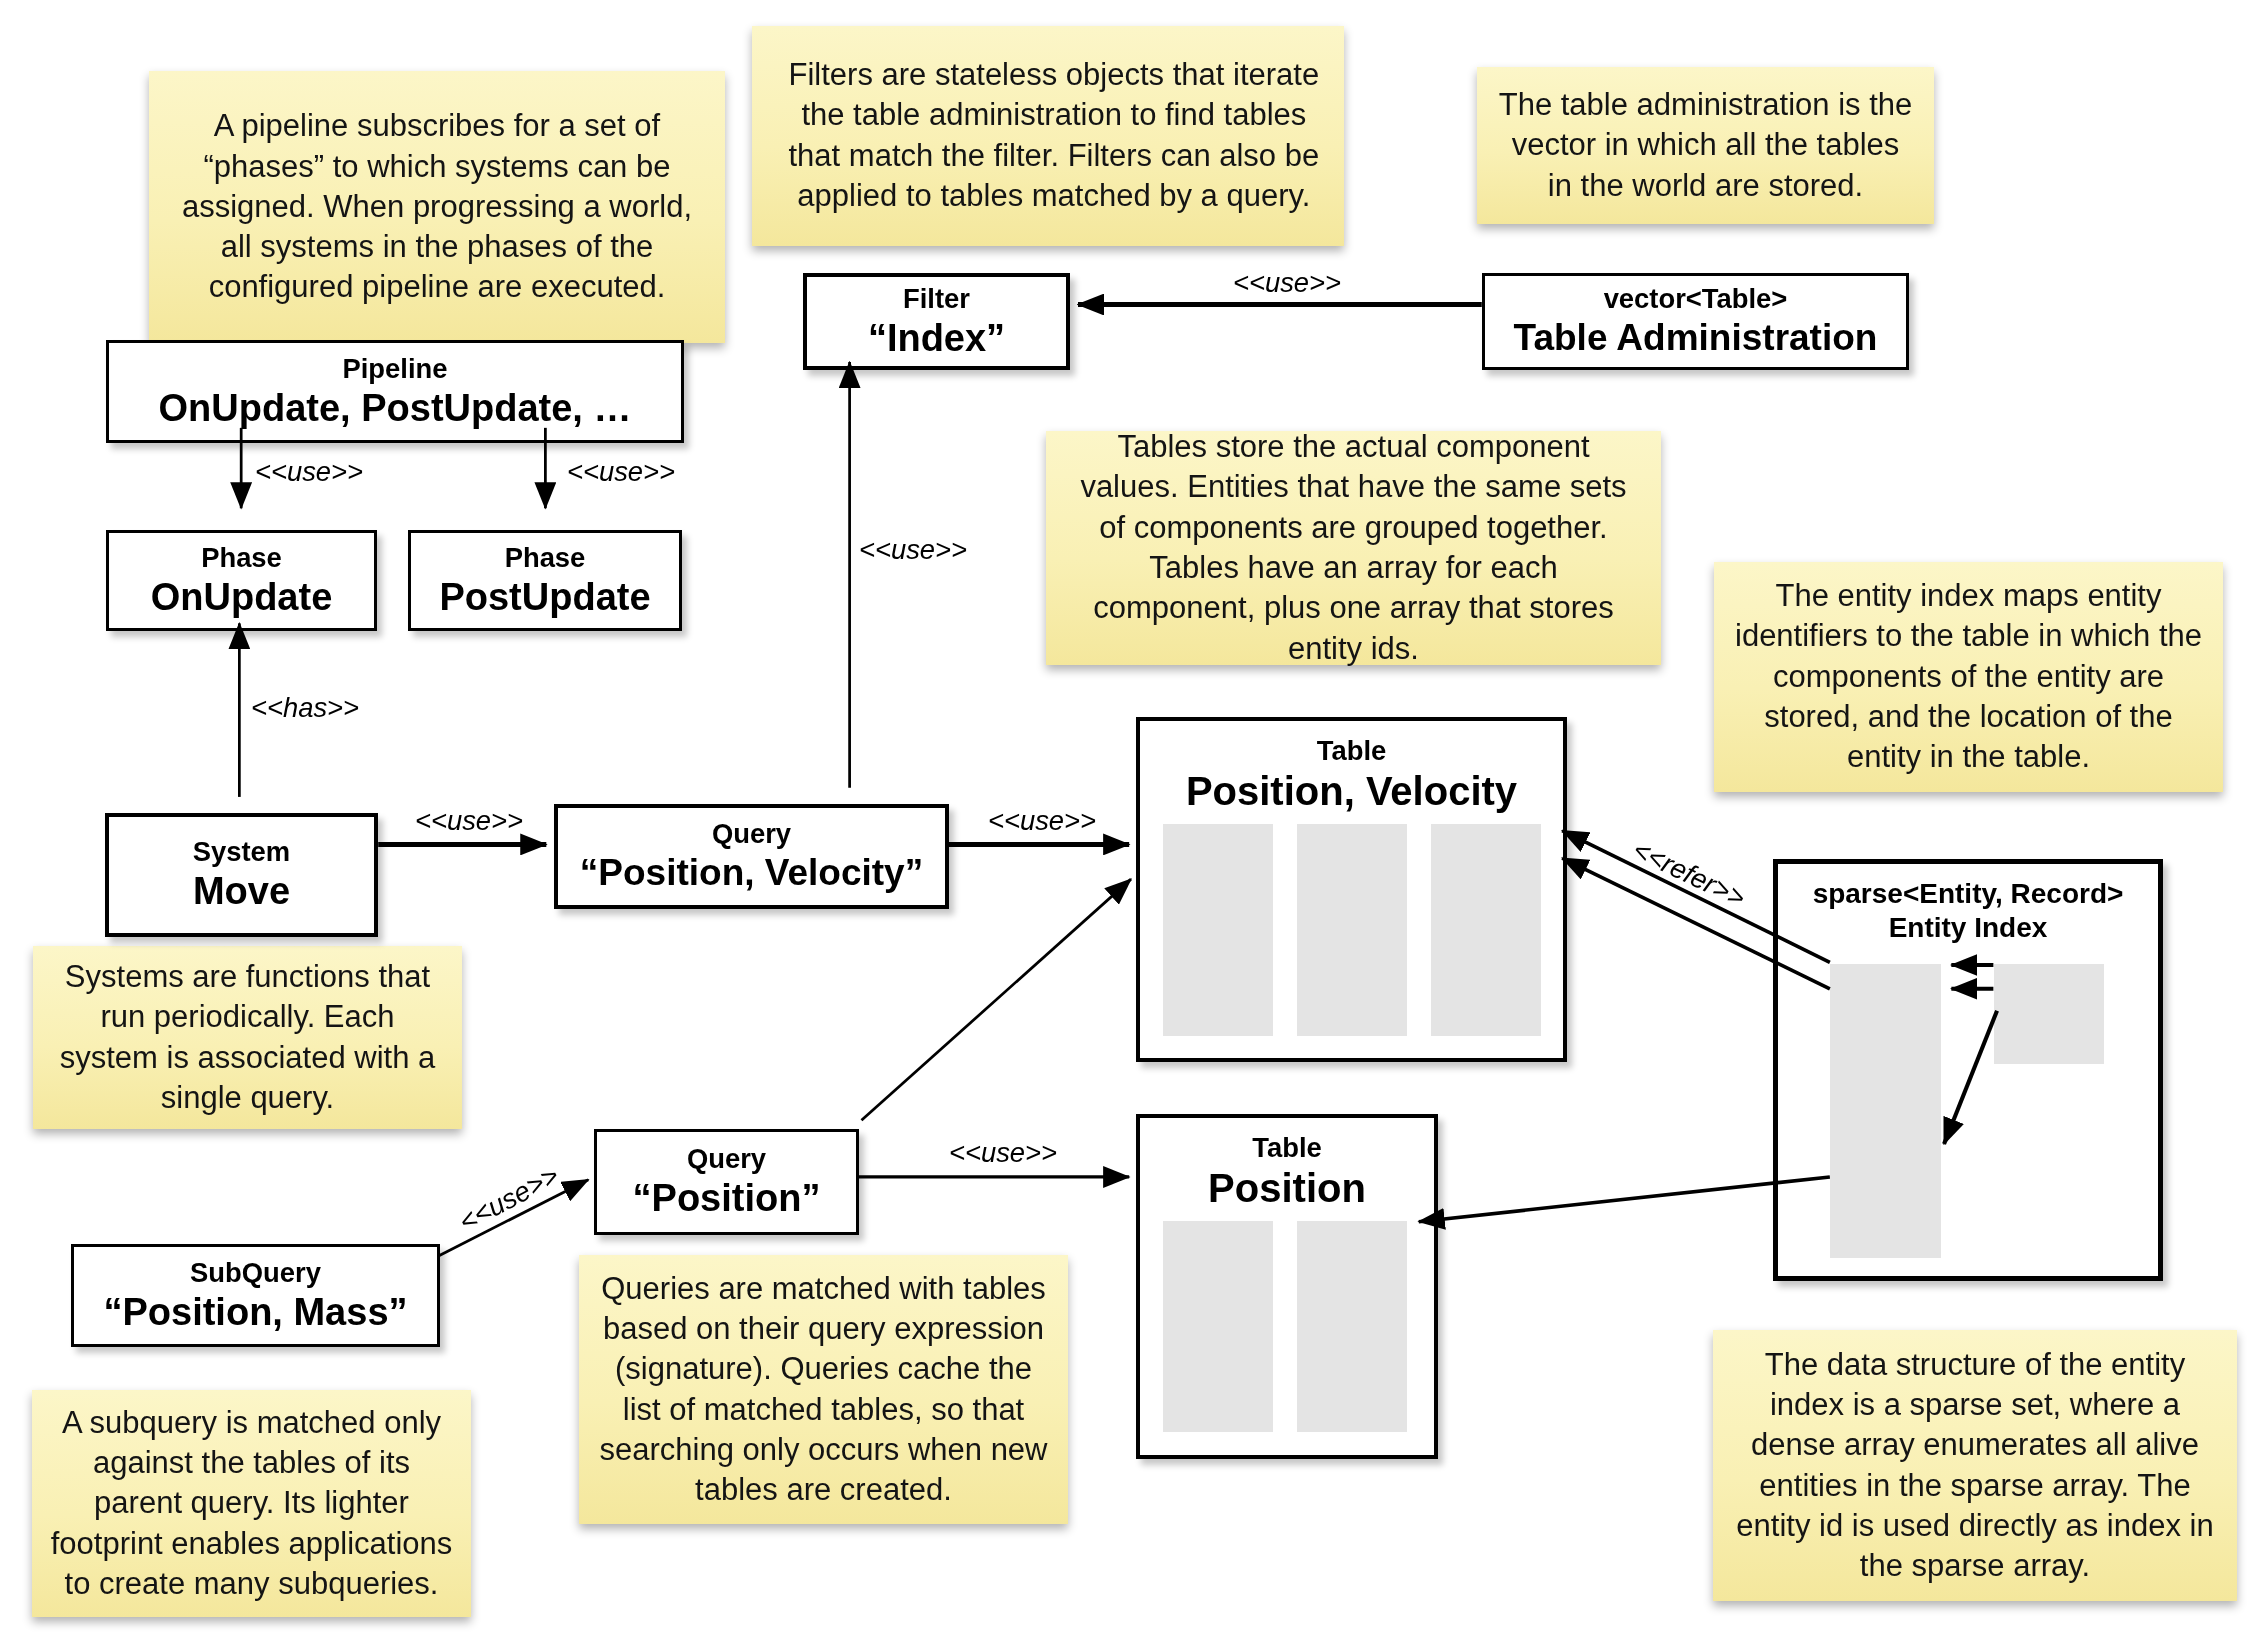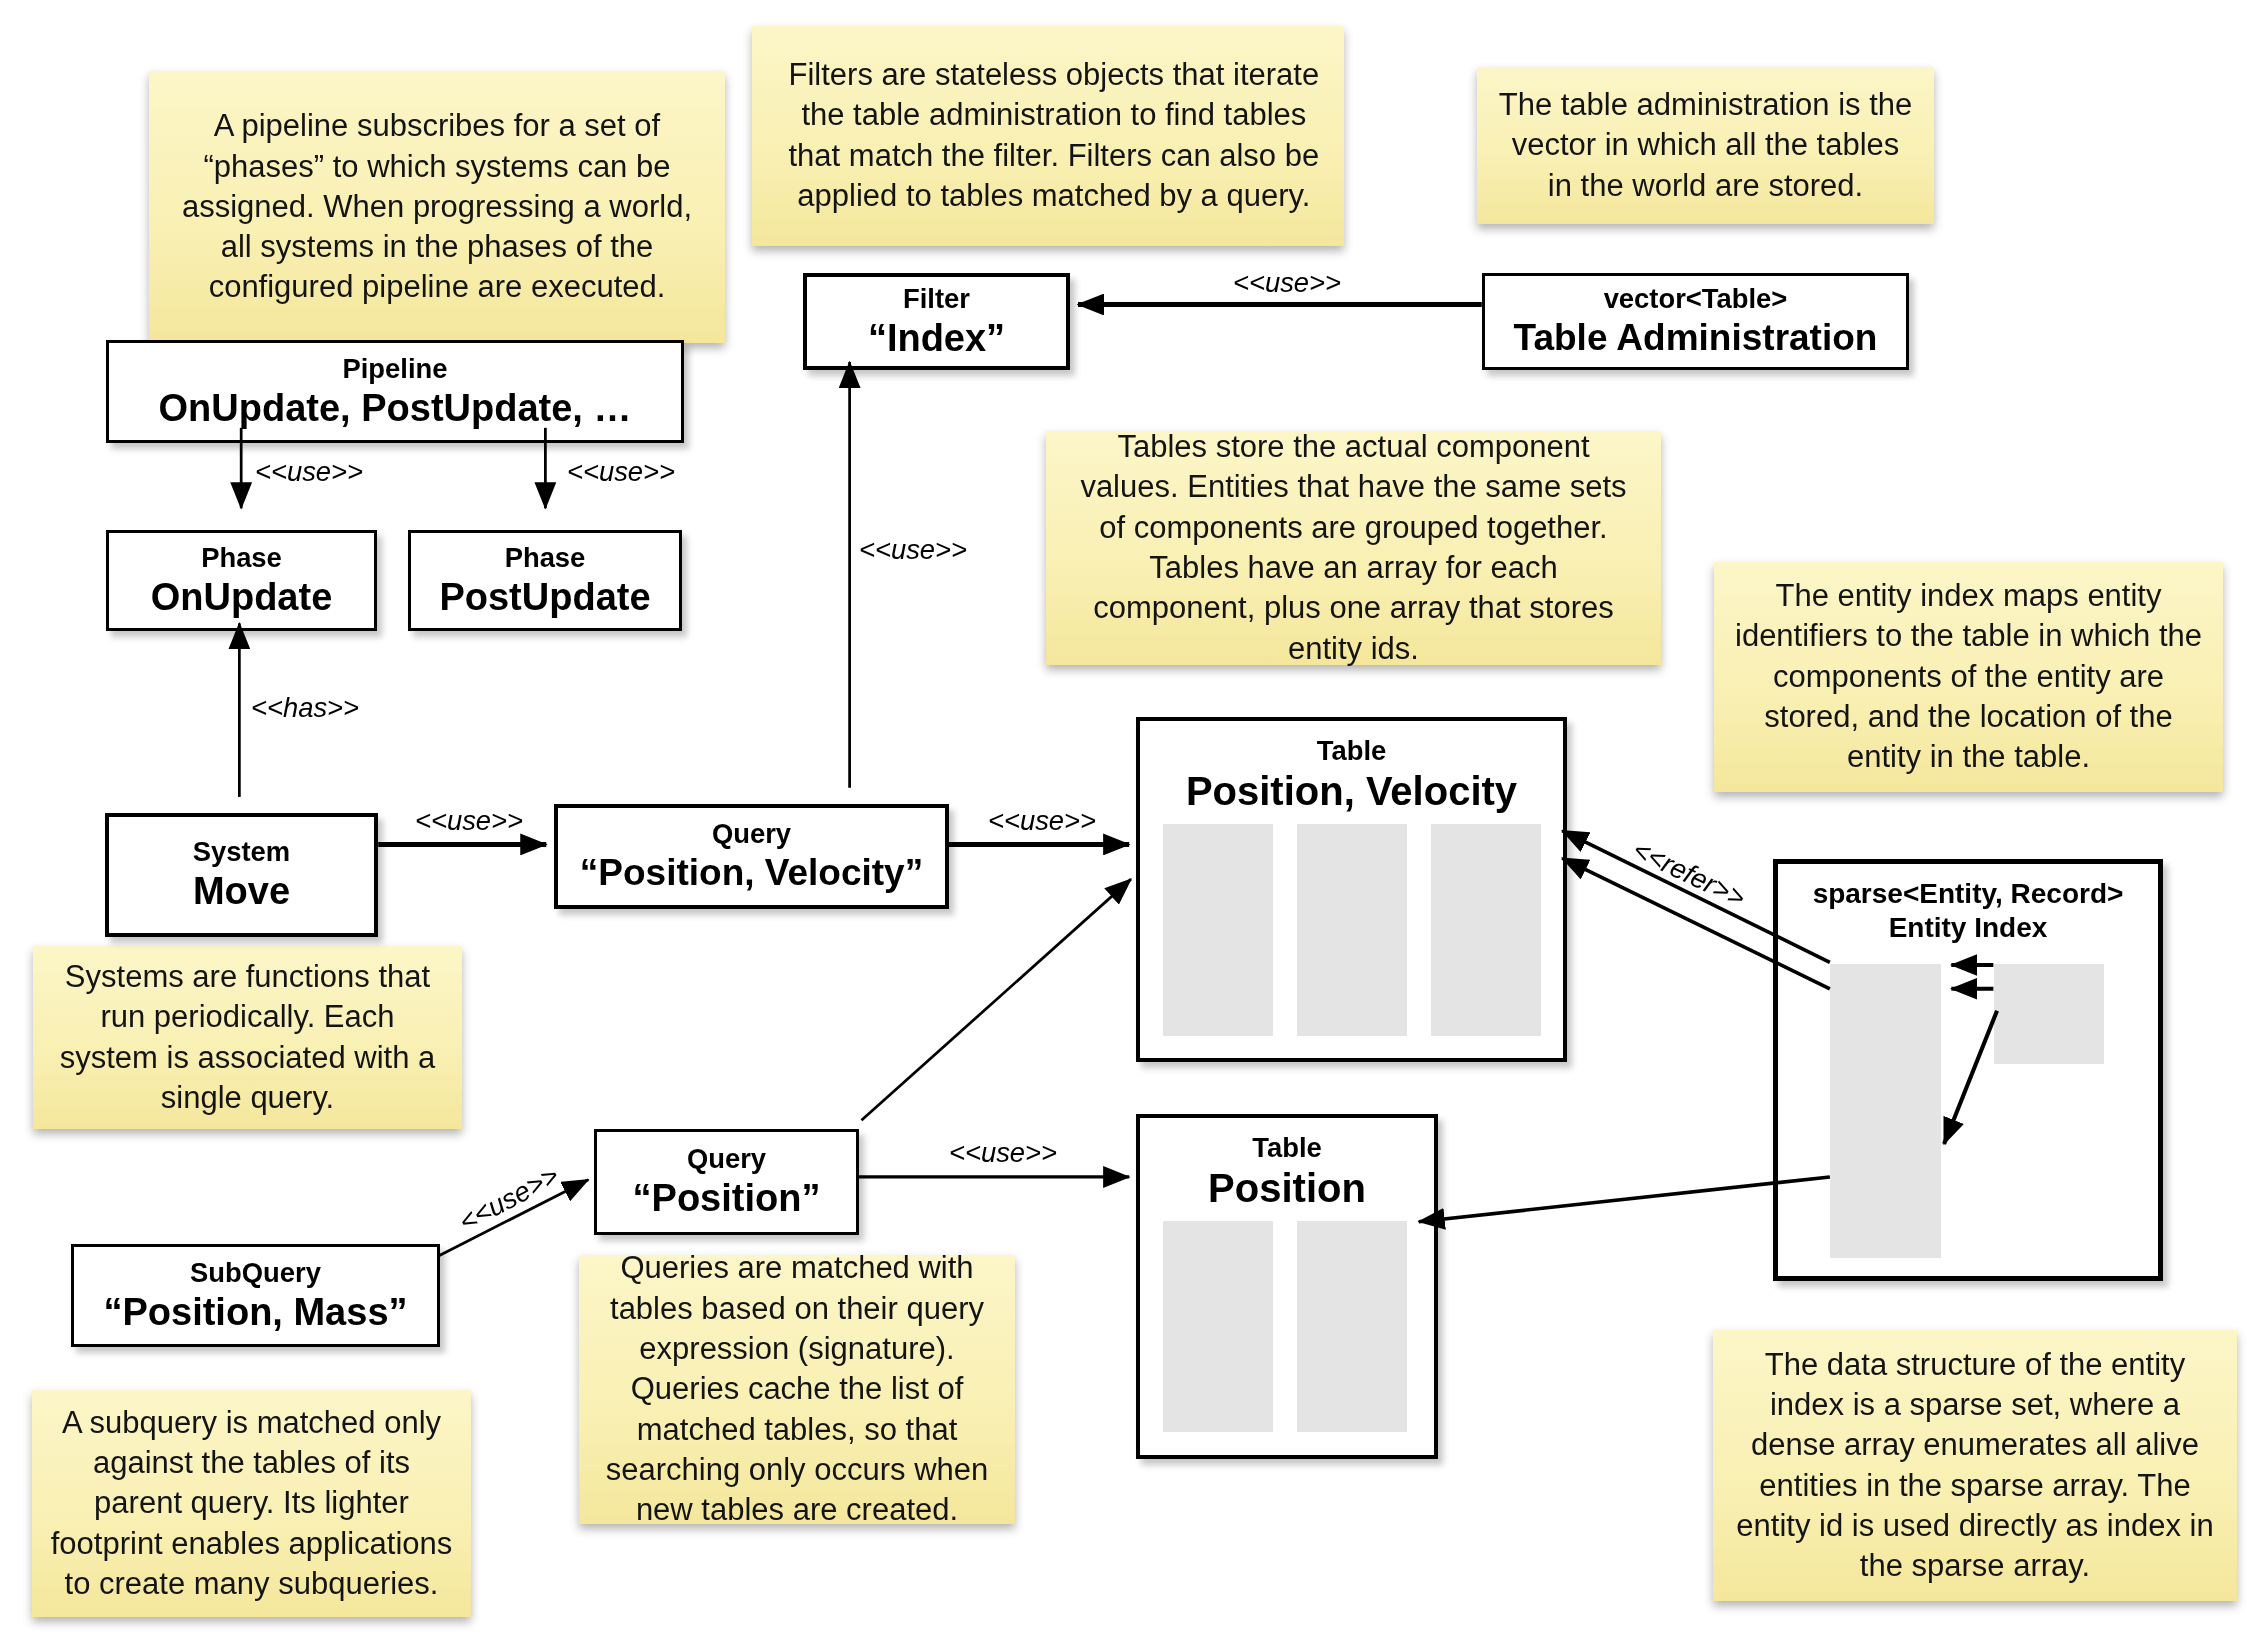--- a/index.html
+++ b/index.html
@@ -50,21 +50,21 @@
   </div>
   <div class="note" style="left:1046px;top:431px;width:615px;height:234px;">
     <div>Tables store the actual component values. Entities that have the same sets of components are grouped together. Tables have an array for each component, plus one array that stores entity ids.</div>
   </div>
   <div class="note" style="left:1714px;top:562px;width:509px;height:230px;align-items:flex-end;">
     <div>The entity index maps entity identifiers to the table in which the components of the entity are stored, and the location of the entity in the table.</div>
   </div>
   <div class="note" style="left:33px;top:946px;width:429px;height:183px;">
     <div>Systems are functions that run periodically. Each system is associated with a single query.</div>
   </div>
-  <div class="note" style="left:579px;top:1255px;width:436px;height:269px;">
+  <div class="note" style="left:579px;top:1255px;width:489px;height:269px;">
     <div>Queries are matched with tables based on their query expression (signature). Queries cache the list of matched tables, so that searching only occurs when new tables are created.</div>
   </div>
   <div class="note" style="left:32px;top:1390px;width:439px;height:227px;">
     <div>A subquery is matched only against the tables of its parent query. Its lighter footprint enables applications to create many subqueries.</div>
   </div>
   <div class="note" style="left:1713px;top:1330px;width:524px;height:271px;">
     <div>The data structure of the entity index is a sparse set, where a dense array enumerates all alive entities in the sparse array. The entity id is used directly as index in the sparse array.</div>
   </div>
 
   <div class="box" style="left:106px;top:324px;width:578px;height:103px;">

